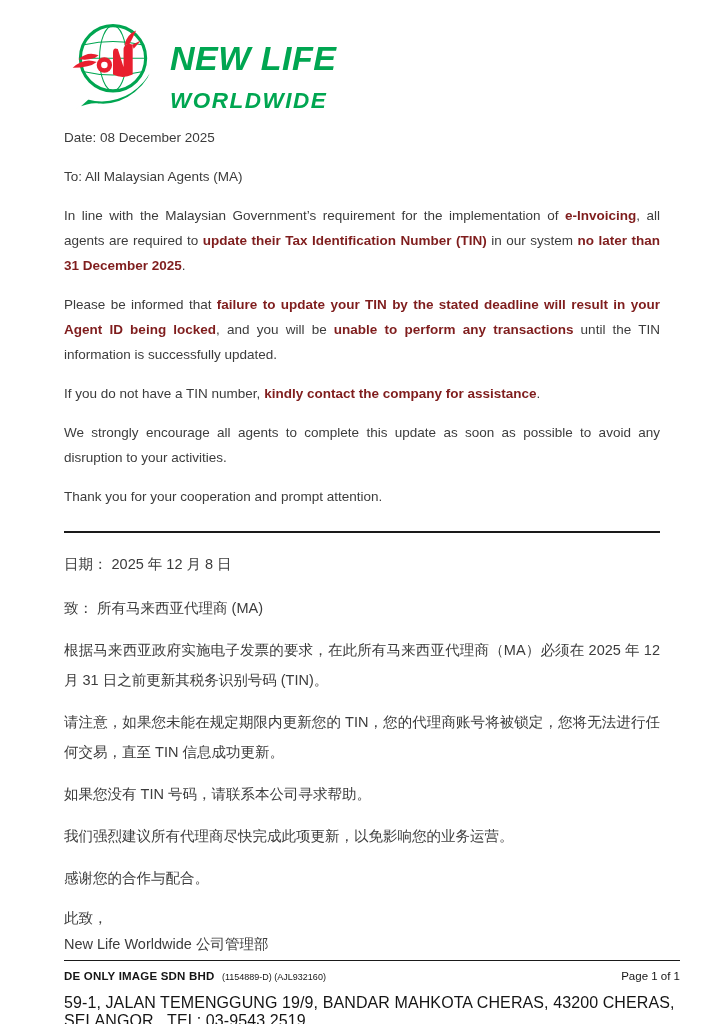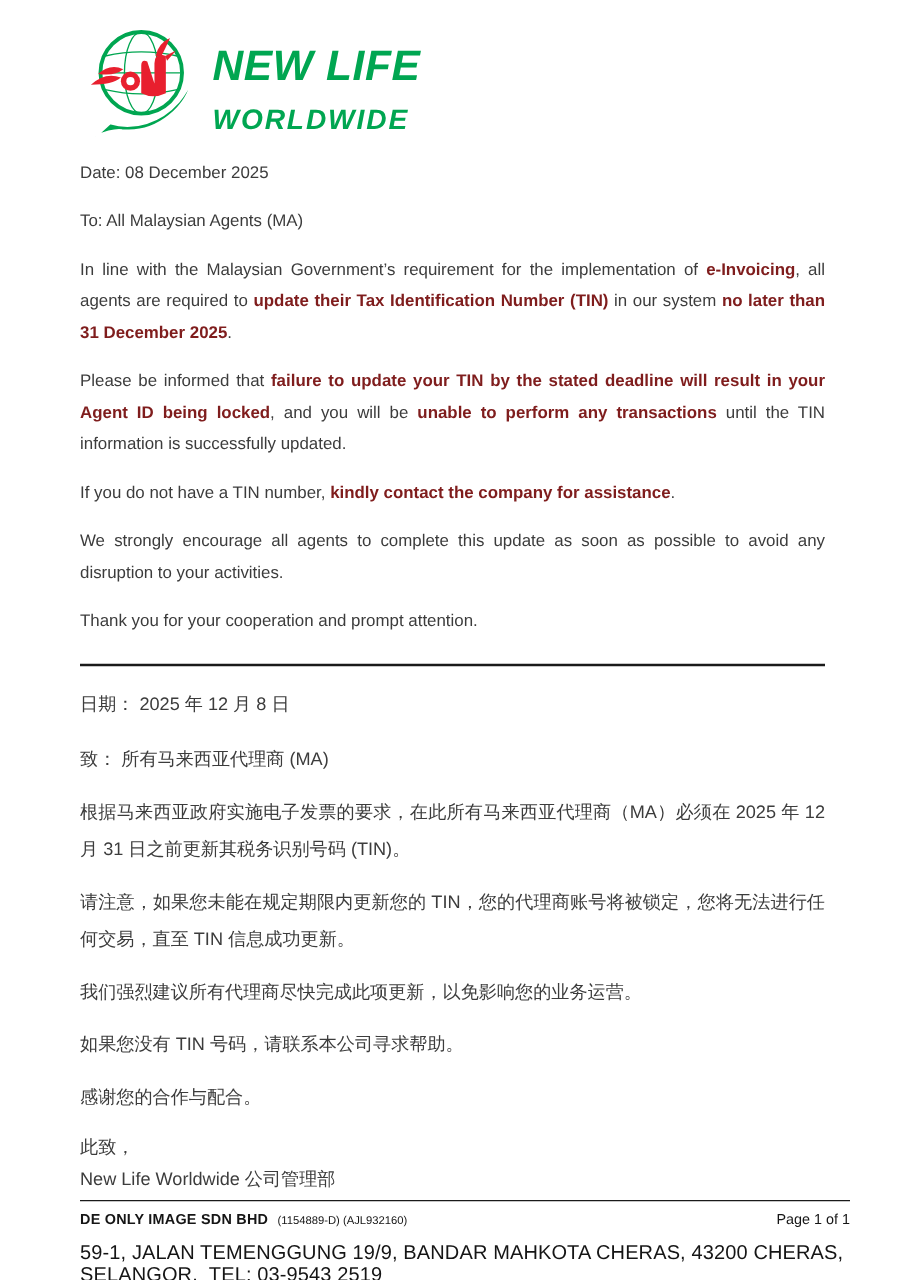--- a/index.html
+++ b/index.html
@@ -7,21 +7,21 @@
     position:relative;
     width:724px;height:1024px;
     background:#ffffff;
     box-sizing:border-box;
     padding:16px 64px 0 64px;
     font-family:"Liberation Sans","DejaVu Sans",sans-serif;
     color:#3c3c3c;
     overflow:hidden;
   }
   
-  .letterhead{display:flex;align-items:center;height:96px;}
+  .letterhead{display:flex;align-items:flex-end;height:96px;}
   .logo-mark{width:98px;height:96px;flex:0 0 auto;}
   .logo-mark svg{width:98px;height:96px;display:block;}
   .wordmark{padding-top:15px;margin-left:8px;font-style:italic;font-weight:bold;line-height:1;}
   .wm1{font-size:34px;letter-spacing:0.5px;}
   .wm2{font-size:22.5px;letter-spacing:1.5px;margin-top:15px;}
   
   .en{font-size:13.5px;line-height:25px;}
   .en .line{margin:14px 0 0 0;}
   .en .line.first{margin-top:13px;}
   .en .para{margin:14px 0 0 0;text-align:justify;}
@@ -93,22 +93,22 @@
     <p class="para"><span>Thank you for your cooperation and prompt attention.</span></p>
   </section>
 
   <hr class="divider">
 
   <section class="cn">
     <p class="line first">日期： 2025 年 12 月 8 日</p>
     <p class="line">致： 所有马来西亚代理商 (MA)</p>
     <p class="para">根据马来西亚政府实施电子发票的要求，在此所有马来西亚代理商（MA）必须在 2025 年 12 月 31 日之前更新其税务识别号码 (TIN)。</p>
     <p class="para">请注意，如果您未能在规定期限内更新您的 TIN，您的代理商账号将被锁定，您将无法进行任何交易，直至 TIN 信息成功更新。</p>
+    <p class="para">如果您没有 TIN 号码，请联系本公司寻求帮助。</p>
     <p class="para">我们强烈建议所有代理商尽快完成此项更新，以免影响您的业务运营。</p>
-    <p class="para">如果您没有 TIN 号码，请联系本公司寻求帮助。</p>
     <p class="para">感谢您的合作与配合。</p>
     <p class="closing">
       <span>此致，</span><br>
       <span>New Life Worldwide 公司管理部</span>
     </p>
   </section>
 
   <footer class="footer">
     <div class="f-row">
       <div class="f-left">

